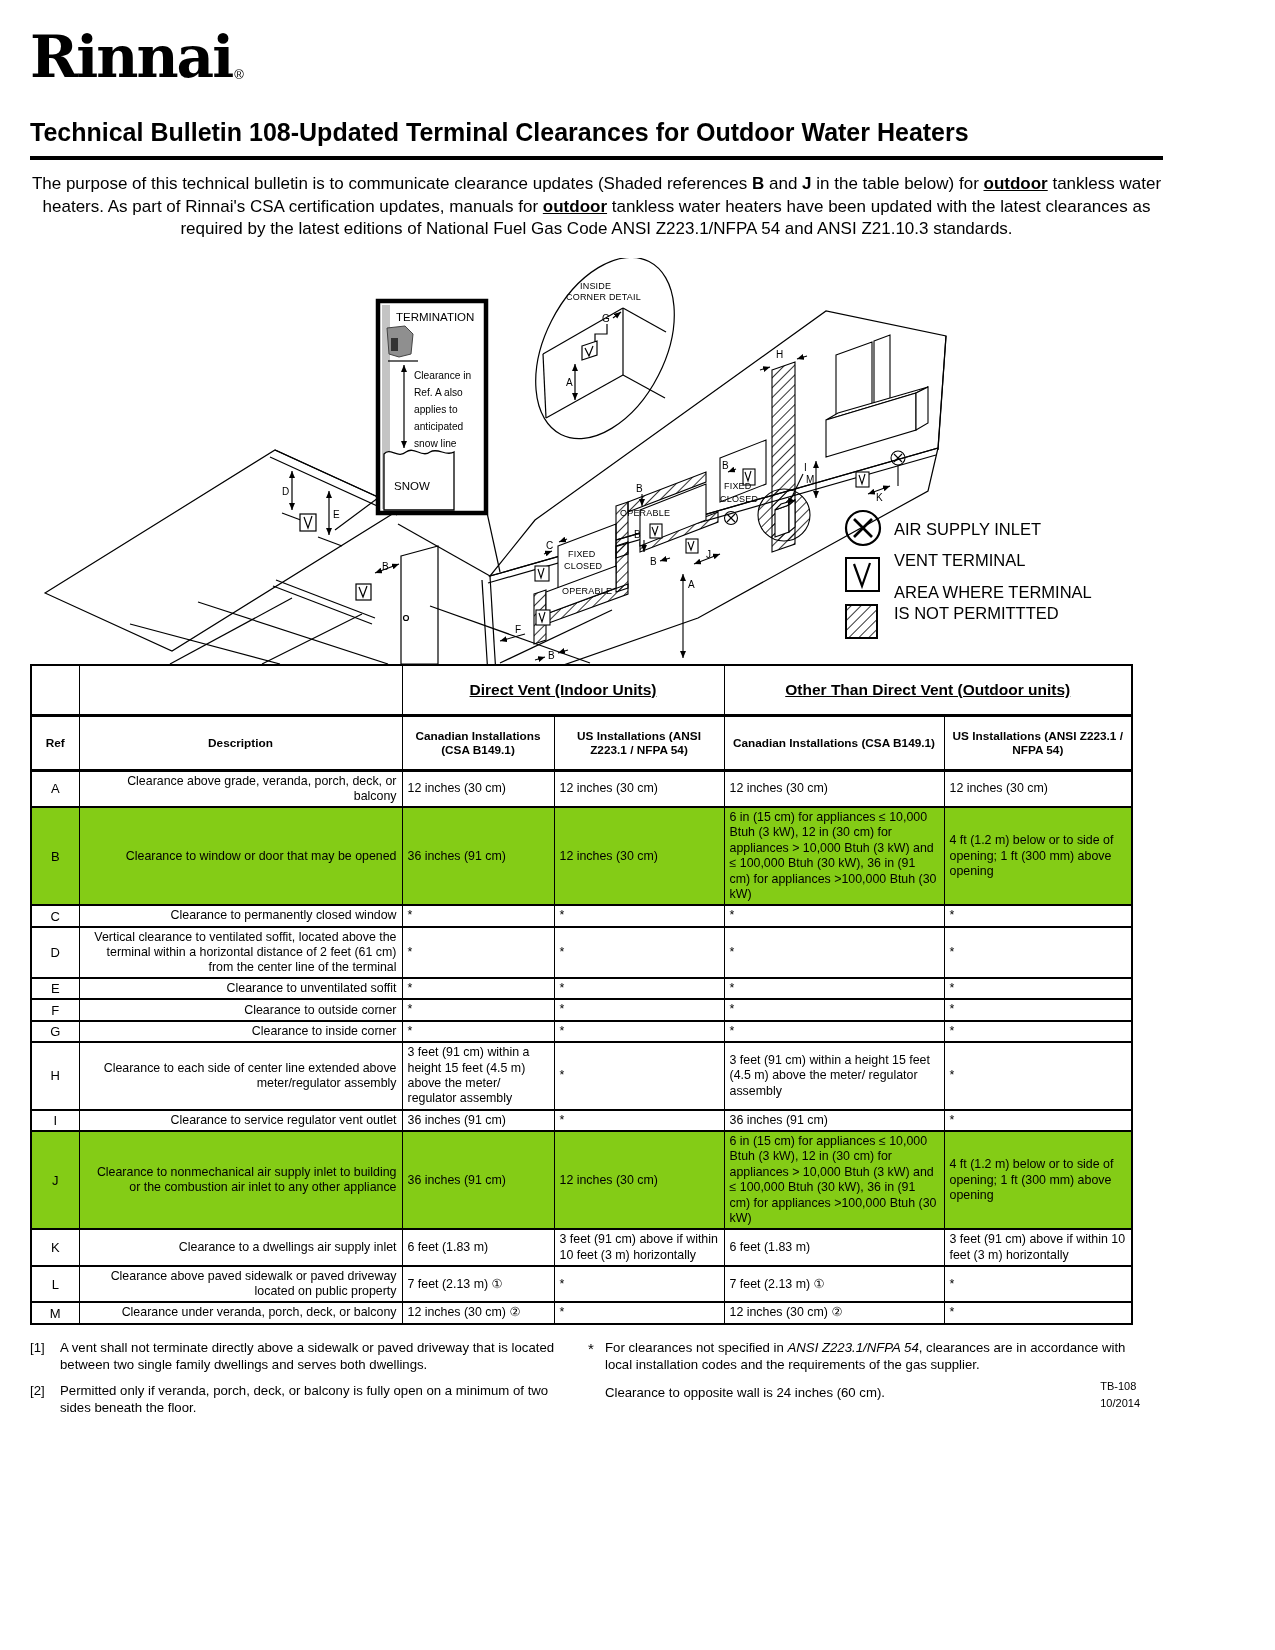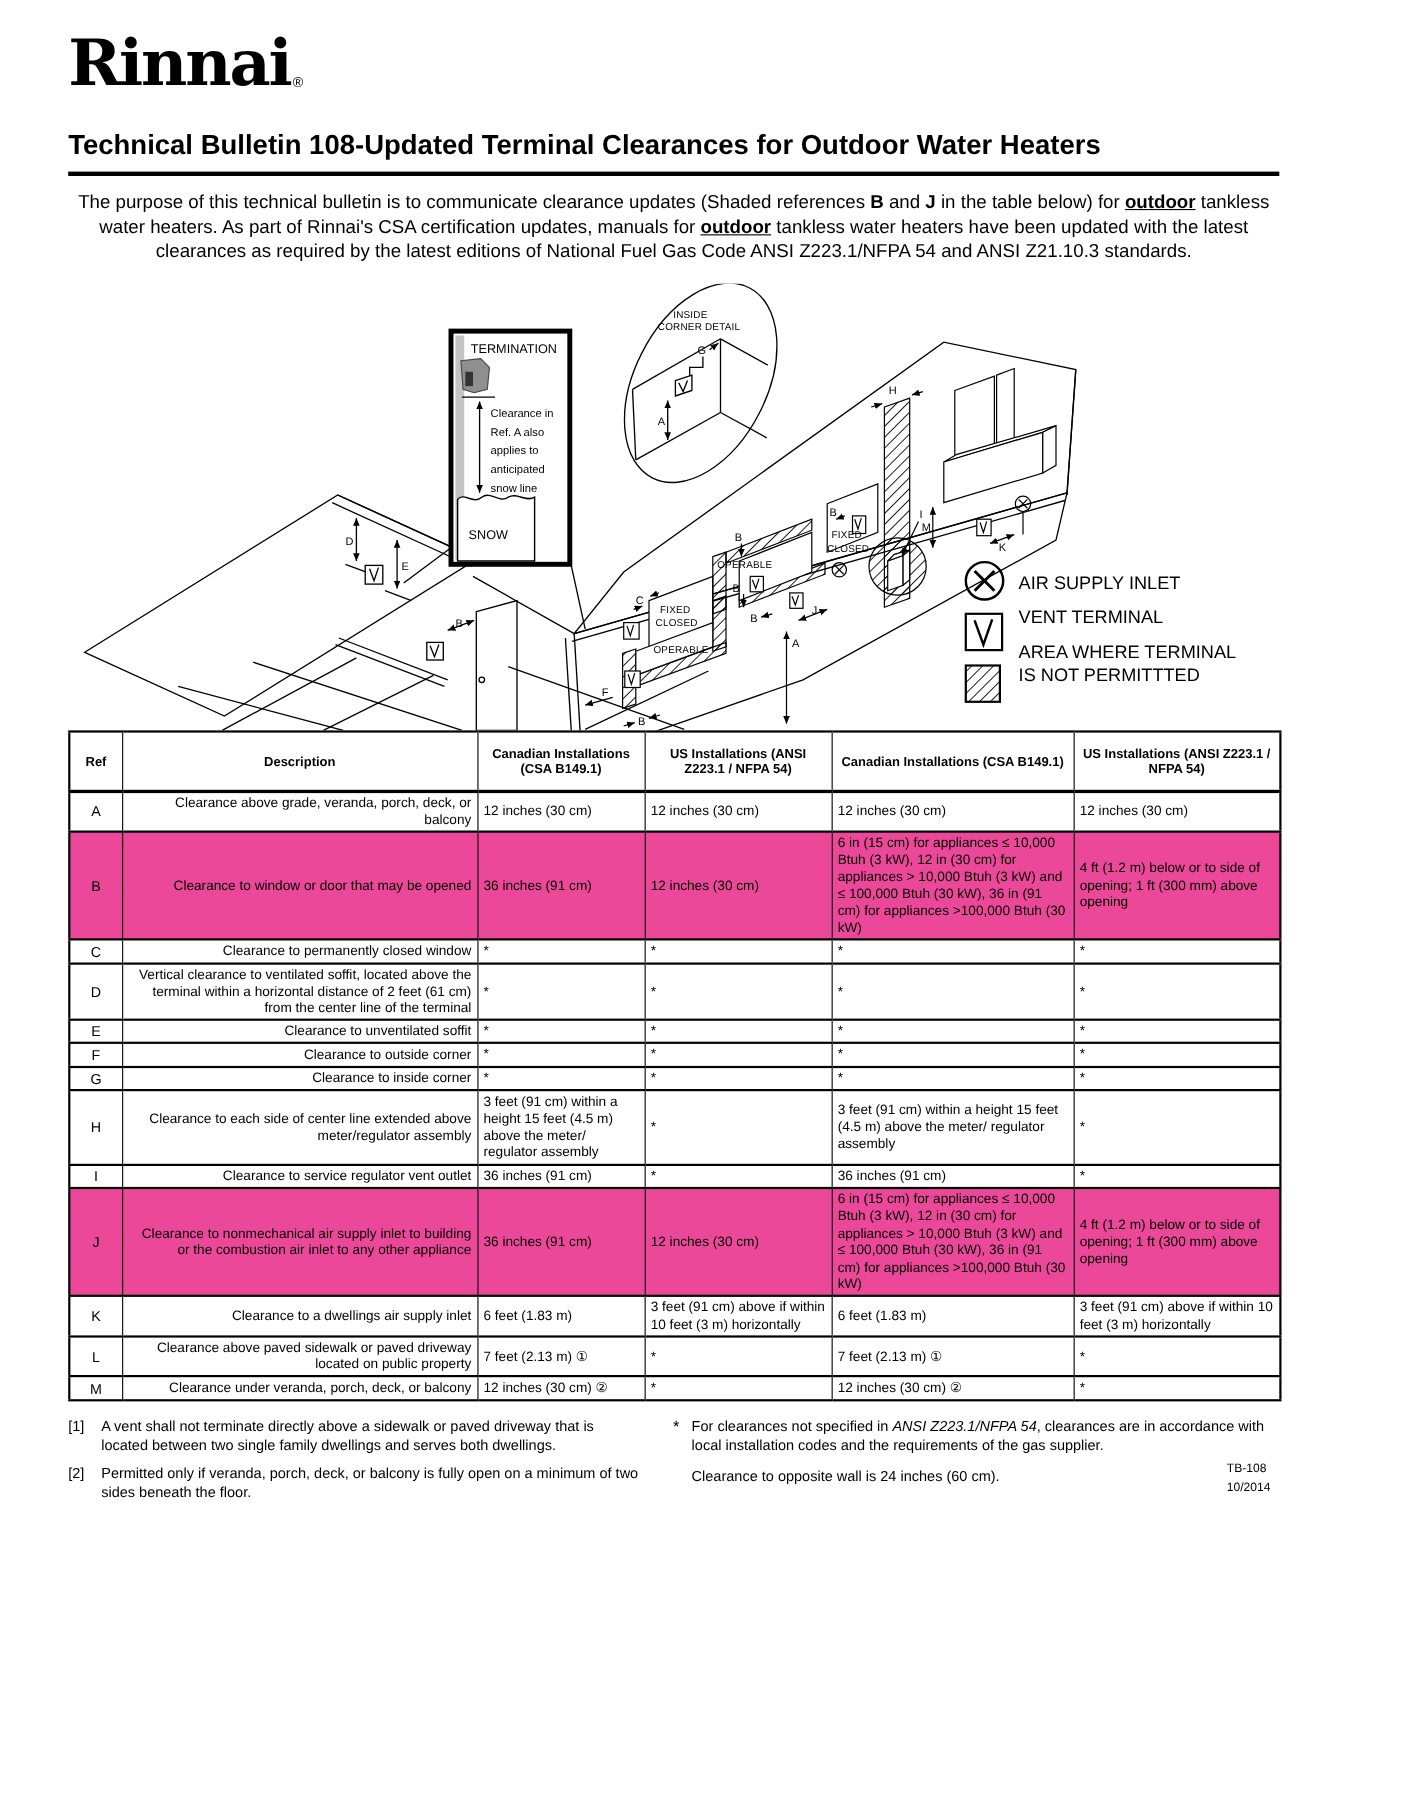--- a/index.html
+++ b/index.html
@@ -1,17 +1,17 @@
 <!DOCTYPE html>
 <html><head>
 <meta charset="utf-8">
 <style>
   html,body{margin:0;padding:0;background:#fff;color:#000;}
   body{width:1275px;height:1650px;font-family:"Liberation Sans",sans-serif;overflow:hidden;}
-  .page{padding:28px 112px 0 62px;position:relative;}
+  .page{padding:28px 112px 0 30px;position:relative;}
   
   .logo{font-family:"DejaVu Serif","Liberation Serif",serif;font-weight:bold;font-size:58px;line-height:1;letter-spacing:-2px;}
   .logo .reg{font-size:13px;vertical-align:baseline;letter-spacing:0;position:relative;top:2px;left:2px;font-family:"Liberation Sans",sans-serif;font-weight:normal;}
   
   .doc-title{font-size:25px;font-weight:bold;margin-top:32px;letter-spacing:0px;}
   .title-rule{height:4px;background:#000;margin-top:9px;}
   .intro{font-size:17px;line-height:1.33;margin-top:13px;text-align:center;}
   .intro .b{font-weight:bold;}
   .intro .u{text-decoration:underline;}
   
@@ -23,21 +23,21 @@
   
   table.clr{border-collapse:collapse;table-layout:fixed;width:1101px;font-size:12.4px;}
   table.clr th,table.clr td{border-left:1.5px solid #000;border-right:1.5px solid #000;border-top:2px solid #000;border-bottom:2px solid #000;padding:2px 5px;vertical-align:middle;}
   table.clr{border:2px solid #000;}
   table.clr thead tr.grp th{border-bottom:3px solid #000;height:44px;font-size:15.5px;}
   table.clr thead tr.hdr th{border-bottom:3px solid #000;height:48px;font-size:11.8px;line-height:1.2;}
   .gh{font-weight:bold;text-decoration:underline;}
   table.clr td.ref{text-align:center;font-size:13px;}
   table.clr td.desc{text-align:right;line-height:1.22;}
   table.clr td.val{text-align:left;line-height:1.24;}
-  tr.shaded td{background:#ec4899;}
+  tr.shaded td{background:#84cc16;}
   
   .foot{display:flex;margin-top:14px;font-size:13.2px;line-height:1.3;}
   .fn-left{width:530px;}
   .fn-right{width:560px;margin-left:28px;}
   .fn{display:flex;margin-bottom:9px;}
   .fn .mk{width:30px;flex:none;}
   .fn .mk.star{width:17px;font-size:15px;}
   .fn .tx .i{font-style:italic;}
   .fn-extra{margin-left:17px;margin-top:2px;}
   .rightrow{display:flex;align-items:flex-start;}
@@ -262,20 +262,26 @@
   <table class="clr">
     <colgroup>
       <col style="width:48px">
         <col style="width:323px">
         <col style="width:152px">
         <col style="width:170px">
         <col style="width:220px">
         <col style="width:188px">
     </colgroup>
     <thead>
+      <tr class="grp">
+        <th></th>
+        <th></th>
+        <th colspan="2"><span class="gh">Direct Vent (Indoor Units)</span></th>
+        <th colspan="2"><span class="gh">Other Than Direct Vent (Outdoor units)</span></th>
+      </tr>
       <tr class="hdr">
         <th>Ref</th>
         <th>Description</th>
         <th>Canadian Installations (CSA B149.1)</th>
         <th>US Installations (ANSI Z223.1 / NFPA 54)</th>
         <th>Canadian Installations (CSA B149.1)</th>
         <th>US Installations (ANSI Z223.1 / NFPA 54)</th>
       </tr>
     </thead>
     <tbody id="table-body">

